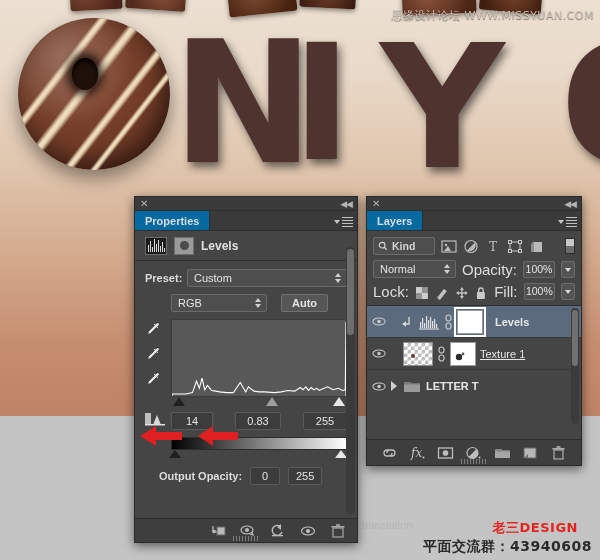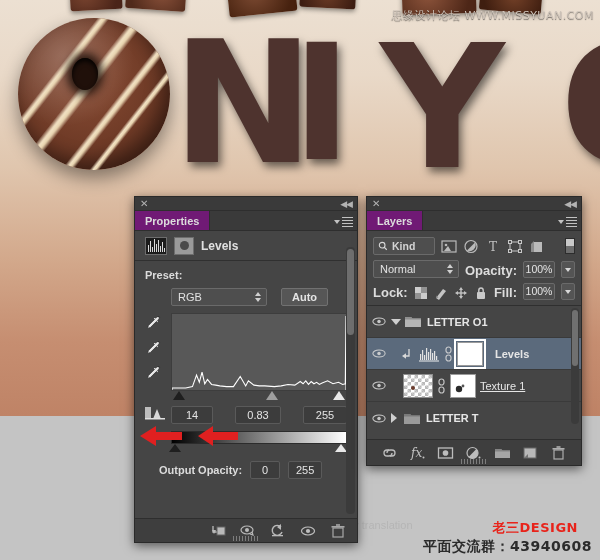--- a/index.html
+++ b/index.html
@@ -132,21 +132,21 @@
   }
   .panel-topbar .collapse {
     position: absolute; right: 5px; top: 1px;
     font-size: 9px; color: #b3b3b3; line-height: 12px; letter-spacing:-1px;
   }
   .tab-strip {
     height: 20px; background: #3a3a3a; display: flex; align-items: stretch;
     position: relative; border-bottom: 1px solid #2e2e2e;
   }
   .tab-strip .tab {
-    background: #701a75; padding: 0 10px; display: flex; align-items: center;
+    background: #0369a1; padding: 0 10px; display: flex; align-items: center;
     font-weight: bold; font-size: 11px; color: #dcdcdc;
     border-right: 1px solid #2e2e2e;
   }
   .panel-menu {
     position: absolute; right: 4px; top: 4px;
     display: flex; align-items: center; gap: 2px;
   }
   .hamburger { width: 11px; }
   .hamburger i {
     display:block; height:1px; background:#c2c2c2; margin:2px 0;
@@ -274,21 +274,21 @@
     width: 62px; position: relative;
   }
   .filter-ico { width: 16px; height: 15px; opacity: .85; }
   .filter-toggle {
     width: 10px; height: 16px;
     background: linear-gradient(180deg,#c9c9c9 50%, #6d6d6d 50%);
     border: 1px solid #2d2d2d; margin-left: auto;
   }
   #blend-row, #lock-row { display:flex; align-items:flex-end; padding: 0 6px 5px 6px; gap:6px; }
   #blend-select { flex: 1 1 auto; }
-  .sm-lbl { font-weight:bold; font-size:13px; color:#dcdcdc; white-space:nowrap;}
+  .sm-lbl { font-weight:normal; font-size:15px; color:#dcdcdc; white-space:nowrap;}
   .opacity-box {
     background:#4e4e4e;border:1px solid #6a6a6a;border-radius:2px;height:17px;
     line-height:15px; width: 32px; text-align:center; font-size:10.5px; color:#e4e4e4;
   }
   .dd-btn {
     width:14px;height:17px;background:#545454;border:1px solid #6a6a6a;border-radius:2px;
     display:flex;align-items:center;justify-content:center;
   }
   .dd-btn i { width:0;height:0;border-left:3px solid transparent;border-right:3px solid transparent;border-top:4px solid #d8d8d8;}
   .lock-ico { width:14px; height:14px; opacity:.9; }
@@ -415,20 +415,27 @@
     <span class="mask-thumb">
         <u></u>
       </span>
     <span class="ttl">Levels</span>
   </div>
 
   <div id="prop-body">
 
     <div class="row">
       <span class="lbl" style="width:42px">Preset:</span>
+      <span class="ps-select" style="flex:1">
+        <span>Custom</span>
+        <span class="spin">
+            <i class="up"></i>
+            <i class="dn"></i>
+          </span>
+      </span>
     </div>
 
     <div class="row" style="padding-left:36px">
       <span class="ps-select" style="width:96px">
         <span>RGB</span>
         <span class="spin">
             <i class="up"></i>
             <i class="dn"></i>
           </span>
       </span>
@@ -612,34 +619,20 @@
     </svg>
     <span class="sm-lbl" style="margin-left:auto">Fill:</span>
     <span class="opacity-box">100%</span>
     <span class="dd-btn">
         <i></i>
       </span>
   </div>
 
   <div id="layer-list">
 
-    <div class="layer-row">
-      <span class="eye-cell">
-        <svg class="eye" viewBox="0 0 16 11">
-          <ellipse cx="8" cy="5.5" rx="7" ry="4" fill="none" stroke="#d6d6d6" stroke-width="1.2"></ellipse>
-          <circle cx="8" cy="5.5" r="2" fill="#d6d6d6"></circle>
-        </svg>
-      </span>
-      <span class="disclosure open"></span>
-      <svg class="folder-ico" viewBox="0 0 16 13">
-        <path d="M0 2h6l1.4 1.6H16V12H0z" fill="#b5b5b5"></path>
-        <path d="M0 2h6l1.4 1.6H16V4.6H0z" fill="#8e8e8e"></path>
-      </svg>
-      <span class="layer-name">LETTER O1</span>
-    </div>
 
     <div class="layer-row selected">
       <span class="eye-cell">
         <svg class="eye" viewBox="0 0 16 11">
           <ellipse cx="8" cy="5.5" rx="7" ry="4" fill="none" stroke="#d6d6d6" stroke-width="1.2"></ellipse>
           <circle cx="8" cy="5.5" r="2" fill="#d6d6d6"></circle>
         </svg>
       </span>
       <span style="width:10px"></span>
       <svg width="11" height="13" viewBox="0 0 11 13">

